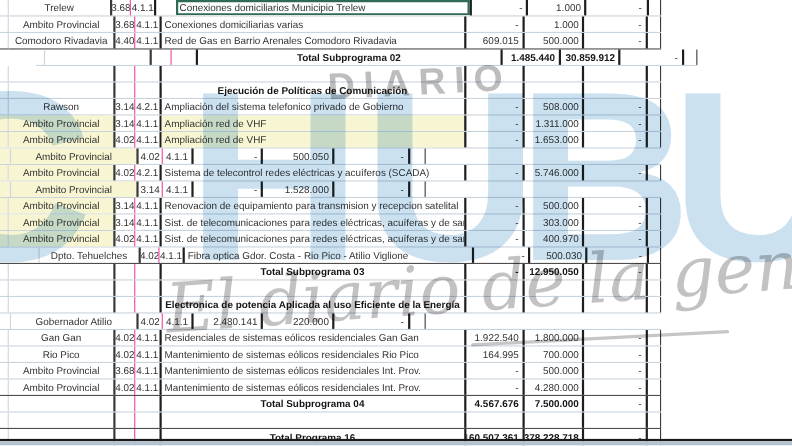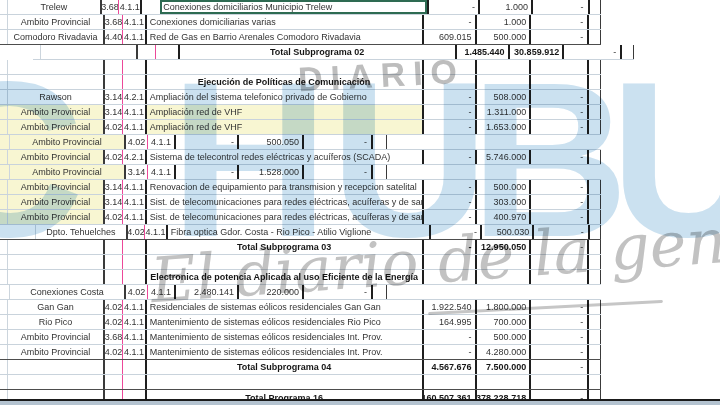--- a/index.html
+++ b/index.html
@@ -248,21 +248,21 @@
         <div class="cell c2"></div>
         <div class="cell c3"></div>
         <div class="cell c4">Electronica de potencia Aplicada al uso Eficiente de la Energía</div>
         <div class="cell c5"></div>
         <div class="cell c6"></div>
         <div class="cell c7"></div>
         <div class="cell c8"></div>
       </div>
       <div class="row " style="top: 285px;">
         <div class="cell c0"></div>
-        <div class="cell c1">Conexiones Costa</div>
+        <div class="cell c1">Gobernador Atilio</div>
         <div class="cell c2">4.02</div>
         <div class="cell c3">4.1.1</div>
         <div class="cell c5">2.480.141</div>
         <div class="cell c6">220.000</div>
         <div class="cell c7">-</div>
         <div class="cell c8"></div>
       </div>
       <div class="row " style="top: 300px;">
         <div class="cell c0"></div>
         <div class="cell c1">Gan Gan</div>

